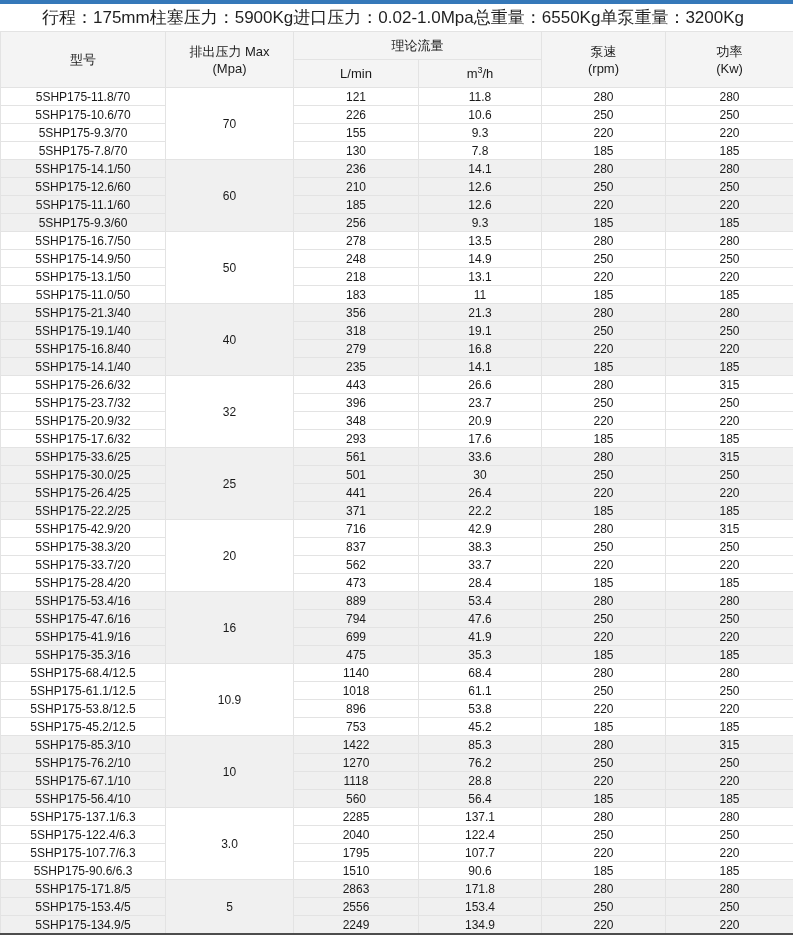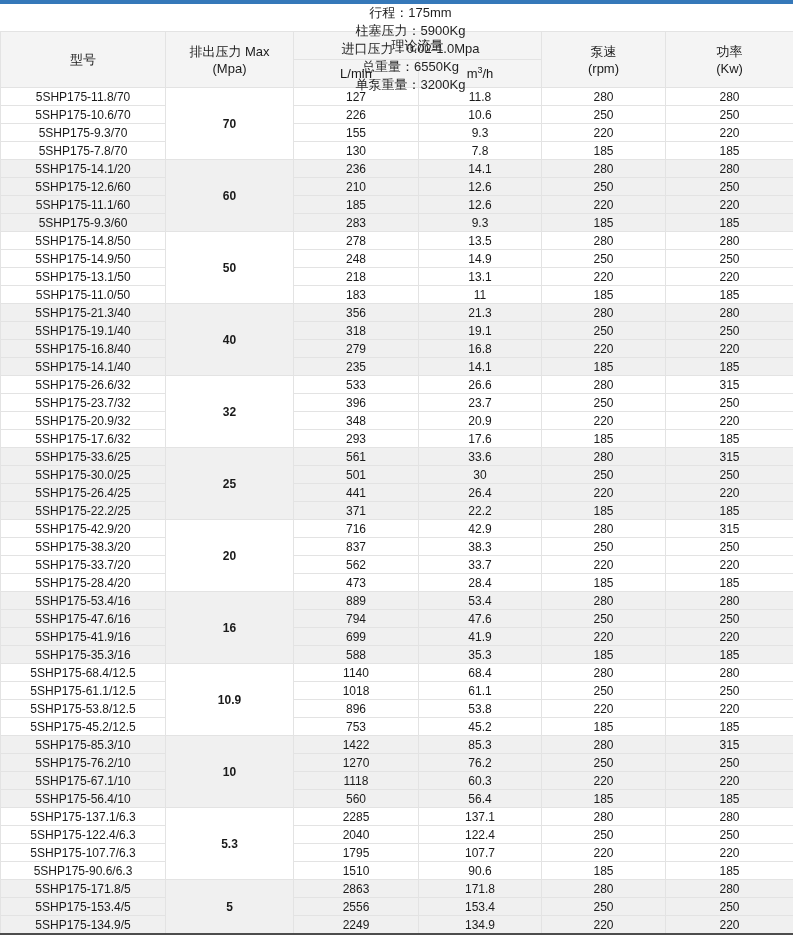--- a/index.html
+++ b/index.html
@@ -5,26 +5,24 @@
   html,body{margin:0;padding:0;background:#ffffff;}
   body{font-family:"Liberation Sans","DejaVu Sans",sans-serif;color:#1d1d1d;}
   .page{width:793px;background:#ffffff;}
 
   .accent-bar{height:4px;background:#3578b9;}
 
   .info-bar{
     height:27px;
     display:flex;
     align-items:center;
-    justify-content:space-between;
     padding:0 14px 0 42px;
-    font-size:13px;
+    font-size:17px;
     color:#1f1f1f;
     background:#ffffff;
-    flex-direction:column;
   }
   .info-item{white-space:nowrap;}
   .info-item .lbl{color:#1f1f1f;}
   .info-item .val{color:#1f1f1f;}
 
   table.spec{
     width:793px;
     border-collapse:collapse;
     table-layout:fixed;
     border-top:1px solid #e0e0e0;
@@ -46,21 +44,21 @@
     color:#1a1a1a;
   }
   table.spec thead .hline{line-height:17px;}
   table.spec td{
     font-size:12px;
     height:17px;
     background:#ffffff;
     color:#1a1a1a;
   }
   tr.shaded td{background:#f0f0f0;}
-  td.pressure-cell{font-size:12px;font-weight:bold;}
+  td.pressure-cell{font-size:12px;}
   sup{font-size:9px;line-height:0;}
 </style>
 </head>
 <body>
 
 <div class="page">
 
   <div class="accent-bar"></div>
 
   <div class="info-bar">
@@ -119,21 +117,21 @@
           <div class="hline">
             <span>m</span><sup>3</sup><span>/h</span>
           </div>
         </th>
       </tr>
     </thead>
     <tbody>
         <tr>
           <td>5SHP175-11.8/70</td>
           <td rowspan="4" class="pressure-cell">70</td>
-          <td>127</td>
+          <td>121</td>
           <td>11.8</td>
           <td>280</td>
           <td>280</td>
         </tr>
         <tr>
           <td>5SHP175-10.6/70</td>
           <td>226</td>
           <td>10.6</td>
           <td>250</td>
           <td>250</td>
@@ -146,21 +144,21 @@
           <td>220</td>
         </tr>
         <tr>
           <td>5SHP175-7.8/70</td>
           <td>130</td>
           <td>7.8</td>
           <td>185</td>
           <td>185</td>
         </tr>
         <tr class="shaded">
-          <td>5SHP175-14.1/20</td>
+          <td>5SHP175-14.1/50</td>
           <td rowspan="4" class="pressure-cell">60</td>
           <td>236</td>
           <td>14.1</td>
           <td>280</td>
           <td>280</td>
         </tr>
         <tr class="shaded">
           <td>5SHP175-12.6/60</td>
           <td>210</td>
           <td>12.6</td>
@@ -169,27 +167,27 @@
         </tr>
         <tr class="shaded">
           <td>5SHP175-11.1/60</td>
           <td>185</td>
           <td>12.6</td>
           <td>220</td>
           <td>220</td>
         </tr>
         <tr class="shaded">
           <td>5SHP175-9.3/60</td>
-          <td>283</td>
+          <td>256</td>
           <td>9.3</td>
           <td>185</td>
           <td>185</td>
         </tr>
         <tr>
-          <td>5SHP175-14.8/50</td>
+          <td>5SHP175-16.7/50</td>
           <td rowspan="4" class="pressure-cell">50</td>
           <td>278</td>
           <td>13.5</td>
           <td>280</td>
           <td>280</td>
         </tr>
         <tr>
           <td>5SHP175-14.9/50</td>
           <td>248</td>
           <td>14.9</td>
@@ -235,21 +233,21 @@
         <tr class="shaded">
           <td>5SHP175-14.1/40</td>
           <td>235</td>
           <td>14.1</td>
           <td>185</td>
           <td>185</td>
         </tr>
         <tr>
           <td>5SHP175-26.6/32</td>
           <td rowspan="4" class="pressure-cell">32</td>
-          <td>533</td>
+          <td>443</td>
           <td>26.6</td>
           <td>280</td>
           <td>315</td>
         </tr>
         <tr>
           <td>5SHP175-23.7/32</td>
           <td>396</td>
           <td>23.7</td>
           <td>250</td>
           <td>250</td>
@@ -343,21 +341,21 @@
         </tr>
         <tr class="shaded">
           <td>5SHP175-41.9/16</td>
           <td>699</td>
           <td>41.9</td>
           <td>220</td>
           <td>220</td>
         </tr>
         <tr class="shaded">
           <td>5SHP175-35.3/16</td>
-          <td>588</td>
+          <td>475</td>
           <td>35.3</td>
           <td>185</td>
           <td>185</td>
         </tr>
         <tr>
           <td>5SHP175-68.4/12.5</td>
           <td rowspan="4" class="pressure-cell">10.9</td>
           <td>1140</td>
           <td>68.4</td>
           <td>280</td>
@@ -395,34 +393,34 @@
         <tr class="shaded">
           <td>5SHP175-76.2/10</td>
           <td>1270</td>
           <td>76.2</td>
           <td>250</td>
           <td>250</td>
         </tr>
         <tr class="shaded">
           <td>5SHP175-67.1/10</td>
           <td>1118</td>
-          <td>60.3</td>
+          <td>28.8</td>
           <td>220</td>
           <td>220</td>
         </tr>
         <tr class="shaded">
           <td>5SHP175-56.4/10</td>
           <td>560</td>
           <td>56.4</td>
           <td>185</td>
           <td>185</td>
         </tr>
         <tr>
           <td>5SHP175-137.1/6.3</td>
-          <td rowspan="4" class="pressure-cell">5.3</td>
+          <td rowspan="4" class="pressure-cell">3.0</td>
           <td>2285</td>
           <td>137.1</td>
           <td>280</td>
           <td>280</td>
         </tr>
         <tr>
           <td>5SHP175-122.4/6.3</td>
           <td>2040</td>
           <td>122.4</td>
           <td>250</td>

